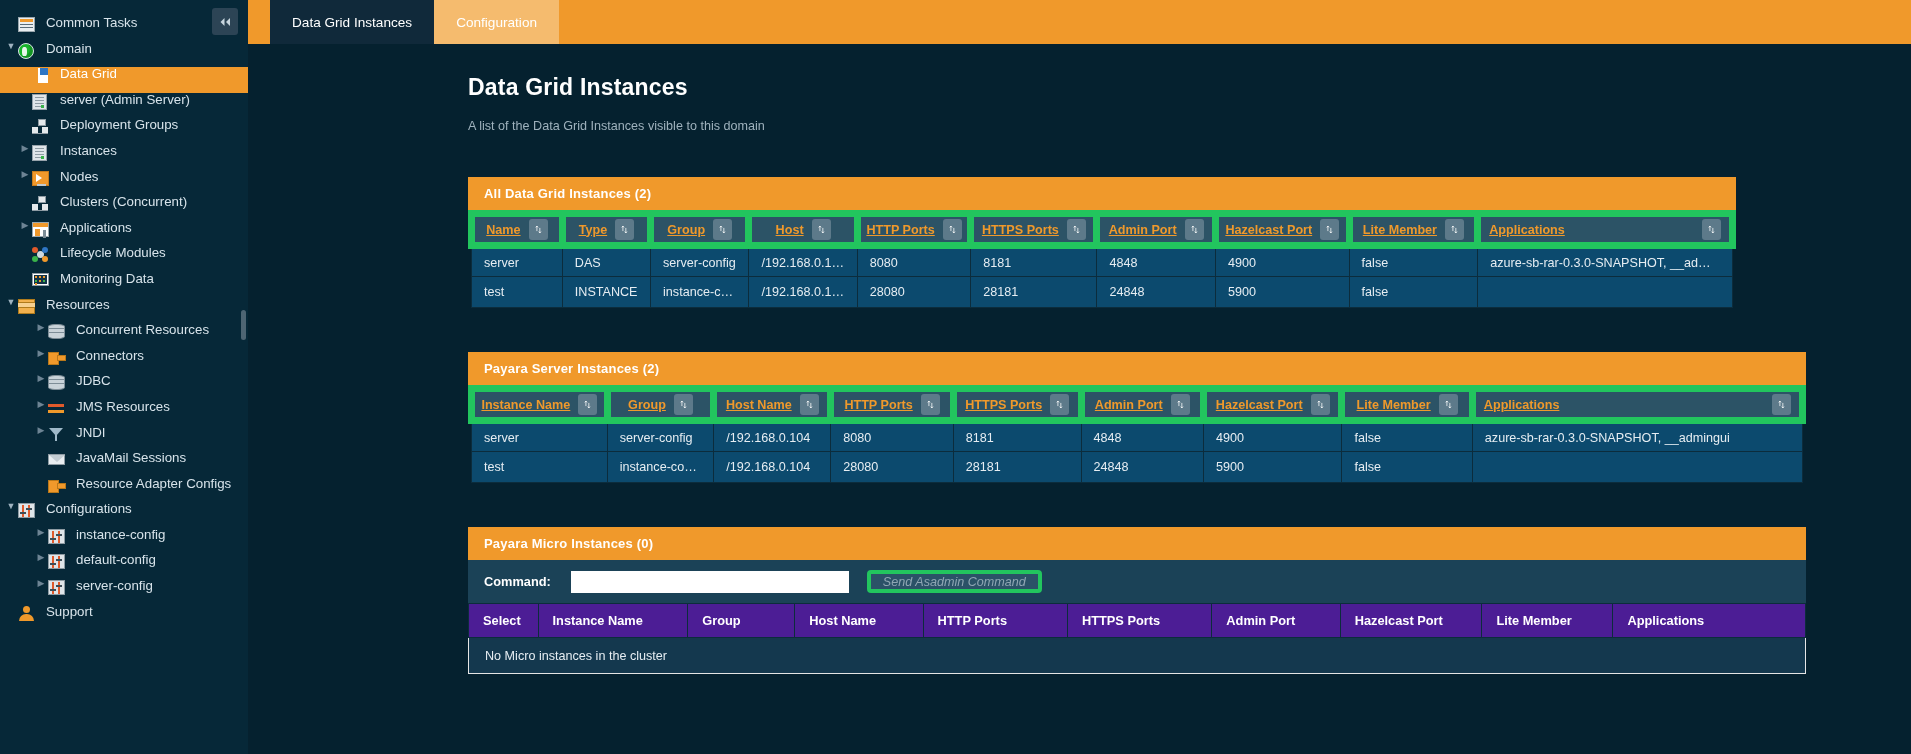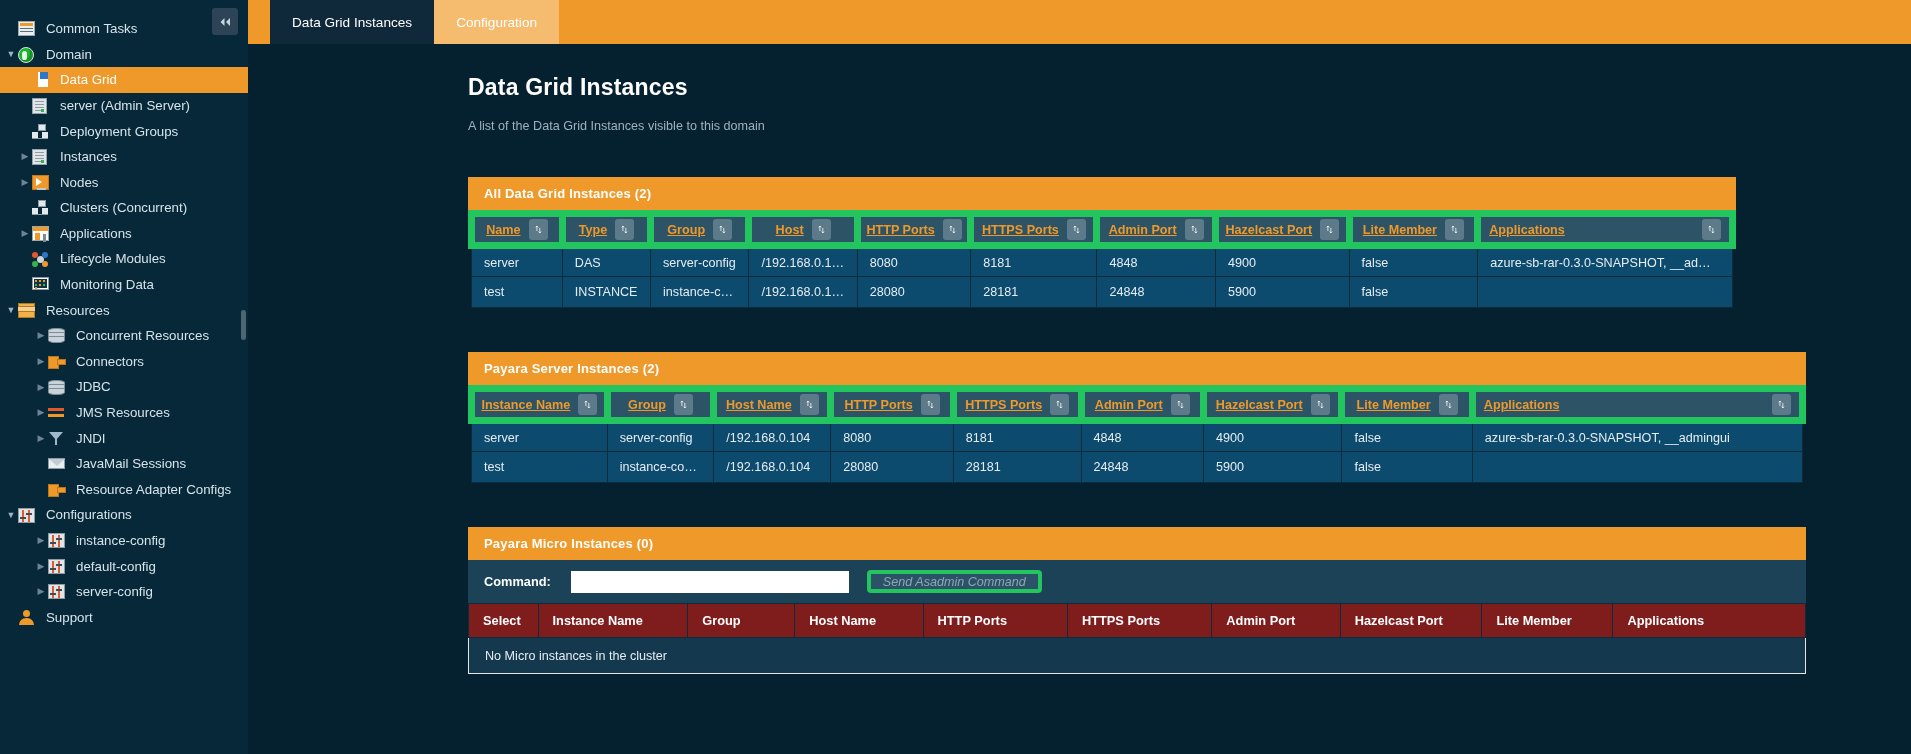--- a/index.html
+++ b/index.html
@@ -30,21 +30,20 @@
     border: none;
     border-radius: 3px;
     font-size: 13px;
     line-height: 27px;
     text-align: center;
     cursor: pointer;
     letter-spacing: -2px;
   }
   .tree-row {
     display: flex;
-    align-items: center;
     height: 25.6px;
     padding-left: 4px;
     color: #d7e3ea;
     font-size: 13.3px;
     white-space: nowrap;
     cursor: pointer;
   }
   .tree-row.selected { background: #f0992b; color: #ffffff; }
   .tree-row .twisty {
     width: 14px; min-width: 14px;
@@ -188,21 +187,21 @@
     outline:none; font-size:12.6px; padding:0 4px; color:#222;
     font-family:"Liberation Sans", sans-serif;
   }
   .cmd-btn {
     margin-left:10px; height:23px; padding:0 12px;
     background:#2b5267; color:#8fa6b3; border:4px solid #22c55e; border-radius:4px;
     font-size:12.6px; font-style:italic; cursor:not-allowed;
     font-family:"Liberation Sans", sans-serif;
   }
   .micro-head th {
-    background:#7f1d1d; color:#ffffff; font-size:12.8px; font-weight:bold;
+    background:#4c1d95; color:#ffffff; font-size:12.8px; font-weight:bold;
     text-align:left; padding:0 14px; height:34px; border:1px solid #0c2c3c;
   }
   .micro-empty td {
     background:#14384e; color:#e6edf2; font-size:12.6px; height:36px; padding:0 16px;
     border:1px solid #e5e5e5;
   }
 </style>
 </head>
 <body>
 

